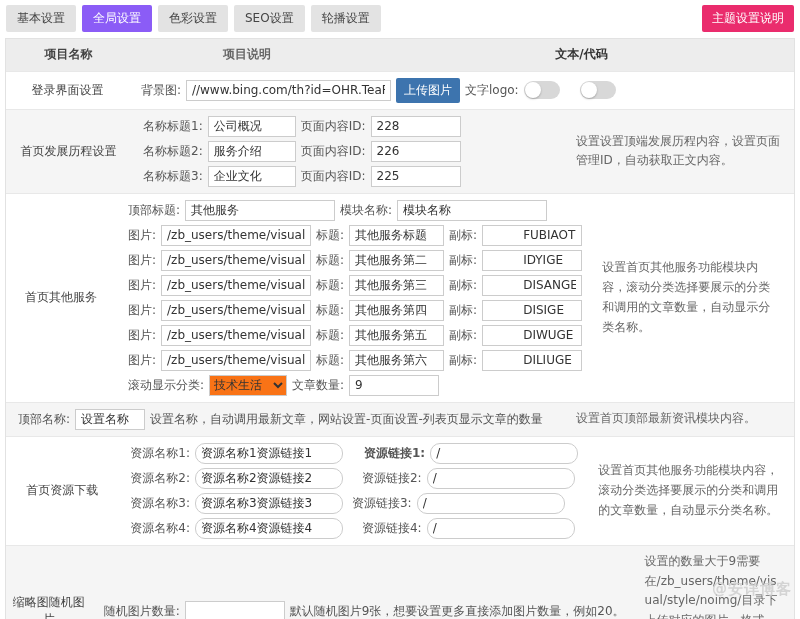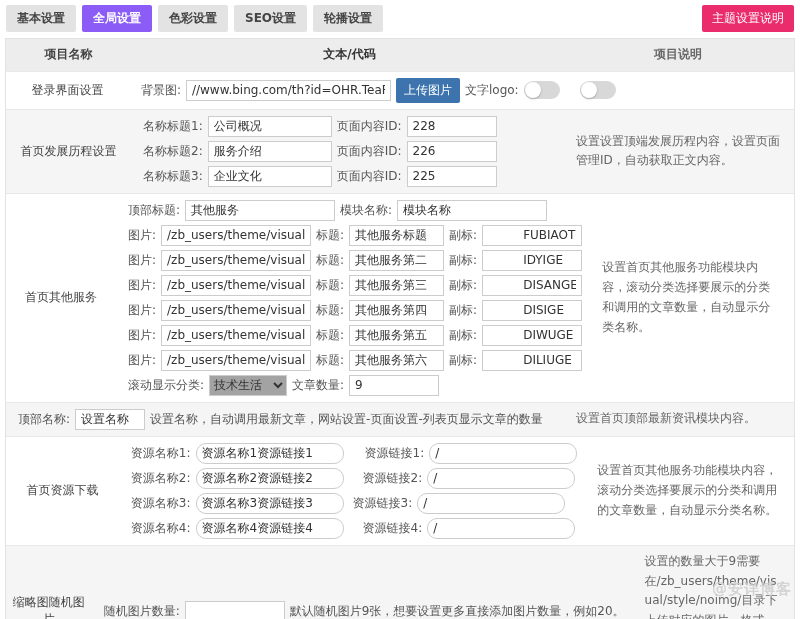--- a/index.html
+++ b/index.html
@@ -2,21 +2,21 @@
 <html><head>
 <meta charset="utf-8">
 <style>
   * { box-sizing: border-box; margin: 0; padding: 0; }
   body { font-family: "DejaVu Sans", "Liberation Sans", sans-serif; background: #fff; }
   .page { width: 800px; height: 619px; position: relative; background: #fff; overflow: hidden; }
 
   
   .tabbar { display: flex; align-items: center; gap: 6px; padding: 5px 6px 6px 6px; }
   .tab { border: none; background: #e3e3e3; color: #444; font-size: 12px; padding: 5px 11px;
-         border-radius: 2px; cursor: pointer; font-family: inherit; font-weight: bold; }
+         border-radius: 2px; cursor: pointer; font-family: inherit; }
   .tab.active { background: #8b5cf6; color: #fff; }
   .help-btn { margin-left: auto; border: none; background: #ea2c6d; color: #fff; font-size: 12px;
               padding: 5px 10px; border-radius: 2px; cursor: pointer; font-family: inherit; }
 
   
   .settings-table { margin: 0 5px; border: 1px solid #e2e2e2; }
   .row { display: flex; border-bottom: 1px solid #e8e8e8; background: #fff; }
   .row.alt { background: #f5f5f5; }
   .row:last-child { border-bottom: none; }
   .thead { background: #ededed; }
@@ -28,27 +28,27 @@
   .cell.desc { width: 232px; padding: 6px 14px; font-size: 12px; color: #666; line-height: 1.65;
                display: flex; align-items: center; word-break: break-all; }
   .desc-inner { display: block; }
 
   .line { display: flex; align-items: center; gap: 5px; padding: 2px 0; font-size: 12px; color: #555;
           white-space: nowrap; }
   .lbl { flex-shrink: 0; }
   .hint { color: #555; }
   .inp { height: 21px; border: 1px solid #ccc; background: #fff; padding: 0 5px; font-size: 12px;
          color: #333; font-family: inherit; }
-  .w205 { width: 205px; } .w110 { width: 124px; } .w90 { width: 90px; } .w150 { width: 150px; }
+  .w205 { width: 205px; } .w110 { width: 88px; } .w90 { width: 90px; } .w150 { width: 150px; }
   .w95 { width: 95px; } .w80 { width: 100px; padding-left: 40px; } .w70 { width: 70px; } .w148 { width: 148px; border-radius: 10px; }
 
   .btn-upload { border: none; background: #3d74ae; color: #fff; font-size: 12px; padding: 4px 8px;
                 border-radius: 2px; cursor: pointer; flex-shrink: 0; font-family: inherit; }
 
-  .sel { height: 21px; border: 1px solid #ccc; background: #a3a3a3; font-size: 12px; color: #333;
+  .sel { height: 21px; border: 1px solid #ccc; background: #f97316; font-size: 12px; color: #333;
          font-family: inherit; width: 78px; }
 
   
   .toggle { width: 36px; height: 18px; border-radius: 9px; background: #d8d8d8; position: relative;
             display: inline-block; flex-shrink: 0; cursor: pointer; vertical-align: middle; }
   .toggle::after { content: ''; position: absolute; width: 16px; height: 16px; border-radius: 50%;
                    background: #fff; top: 1px; left: 1px; box-shadow: 0 1px 2px rgba(0,0,0,.25); }
 
   
   .r-login { min-height: 38px; }
@@ -72,22 +72,22 @@
     <button class="tab">色彩设置</button>
     <button class="tab">SEO设置</button>
     <button class="tab">轮播设置</button>
     <button class="help-btn">主题设置说明</button>
   </div>
 
   <div class="settings-table">
 
     <div class="row thead">
       <div class="cell name">项目名称</div>
+      <div class="cell desc" style="justify-content:center;">项目说明</div>
       <div class="cell code" style="align-items:center;">文本/代码</div>
-      <div class="cell desc" style="justify-content:center;">项目说明</div>
     </div>
 
     <div class="row r-login">
       <div class="cell name">登录界面设置</div>
       <div class="cell code">
         <div class="line">
           <span class="lbl">背景图:</span>
           <input class="inp w205" value="//www.bing.com/th?id=OHR.TeaPlantationsMunnar_ZH-C" style="">
           <button class="btn-upload">上传图片</button>
           <span class="lbl">文字logo:</span>
@@ -211,21 +211,21 @@
           <span class="desc-inner">设置首页顶部最新资讯模块内容。</span>
         </div>
     </div>
 
     <div class="row r-downloads">
       <div class="cell name">首页资源下载</div>
       <div class="cell code">
         <div class="line">
           <span class="lbl">资源名称1:</span>
           <input class="inp w148" value="资源名称1资源链接1" style="">
-          <span class="lbl" style="margin-left:16px;">资源链接1:</span>
+          <span class="lbl" style="margin-left:16px;font-weight:bold;">资源链接1:</span>
           <input class="inp w148" value="/" style="">
         </div>
         <div class="line">
           <span class="lbl">资源名称2:</span>
           <input class="inp w148" value="资源名称2资源链接2" style="">
           <span class="lbl" style="margin-left:14px;">资源链接2:</span>
           <input class="inp w148" value="/" style="">
         </div>
         <div class="line">
           <span class="lbl">资源名称3:</span>

